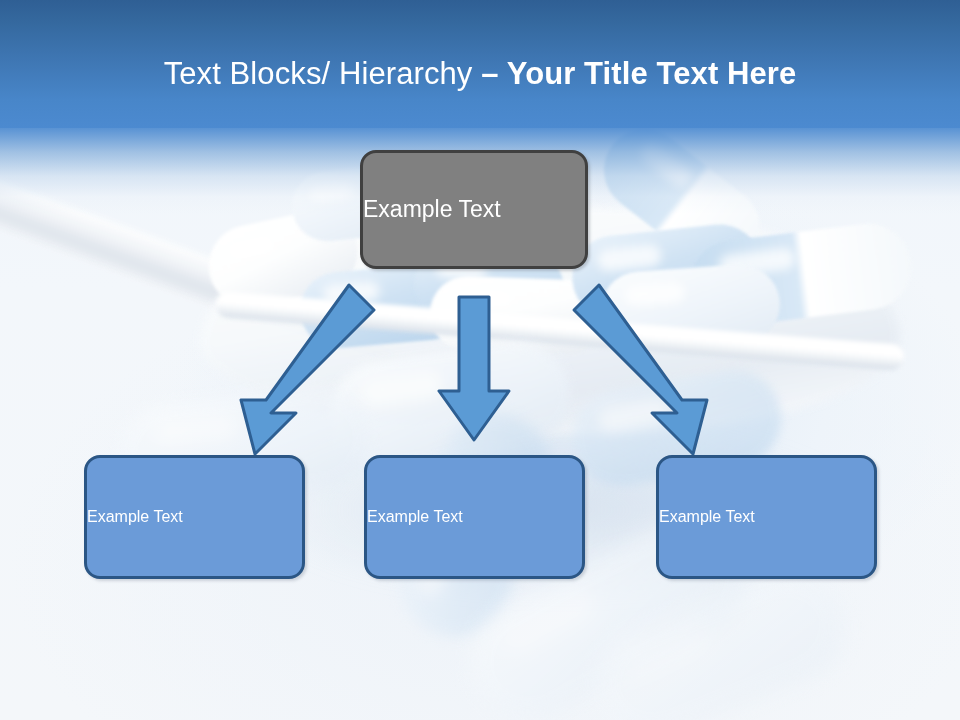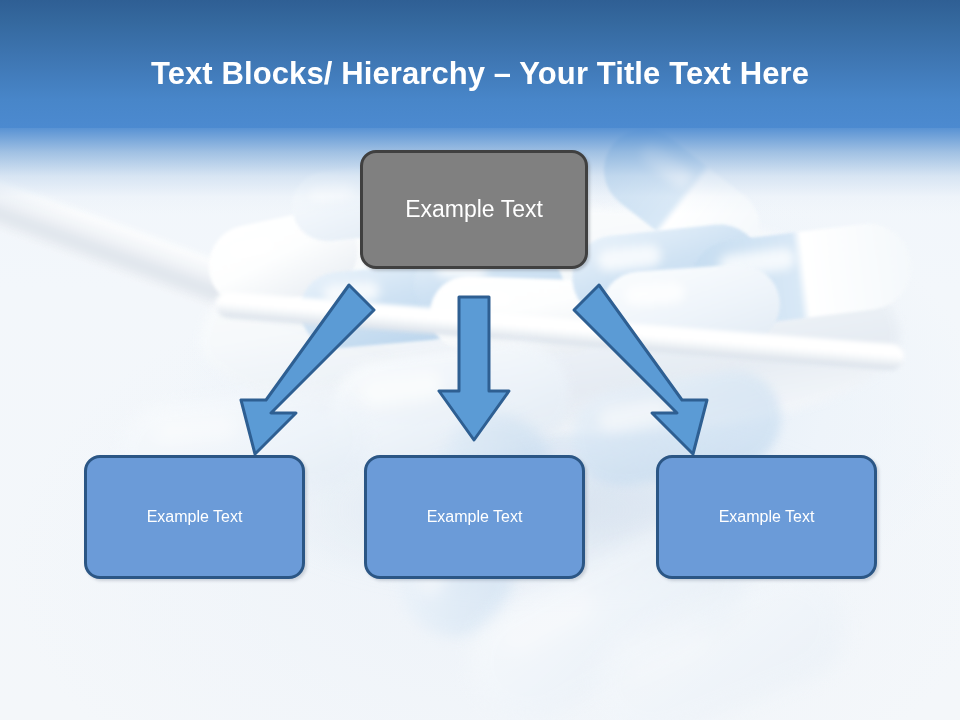--- a/index.html
+++ b/index.html
@@ -114,30 +114,30 @@
     position: absolute;
     left: 0; top: 52px;
     width: 960px;
     text-align: center;
     color: #ffffff;
     font-size: 31px;
     line-height: 44px;
     letter-spacing: .1px;
     white-space: nowrap;
   }
-  .slide-title .t-strong { font-weight: 700; }
+  .slide-title .t-strong { font-weight: 400; }
   .slide-title .t-light  { font-weight: 700; }
 
   
   .node {
     position: absolute;
     box-sizing: border-box;
     display: flex;
     align-items: center;
-    justify-content: center;
+    justify-content: flex-start;
     text-align: center;
     color: #ffffff;
     border-radius: 16px;
   }
   .node-root {
     left: 360px; top: 150px;
     width: 228px; height: 119px;
     background: #808080;
     border: 3px solid #404040;
     font-size: 23px;

